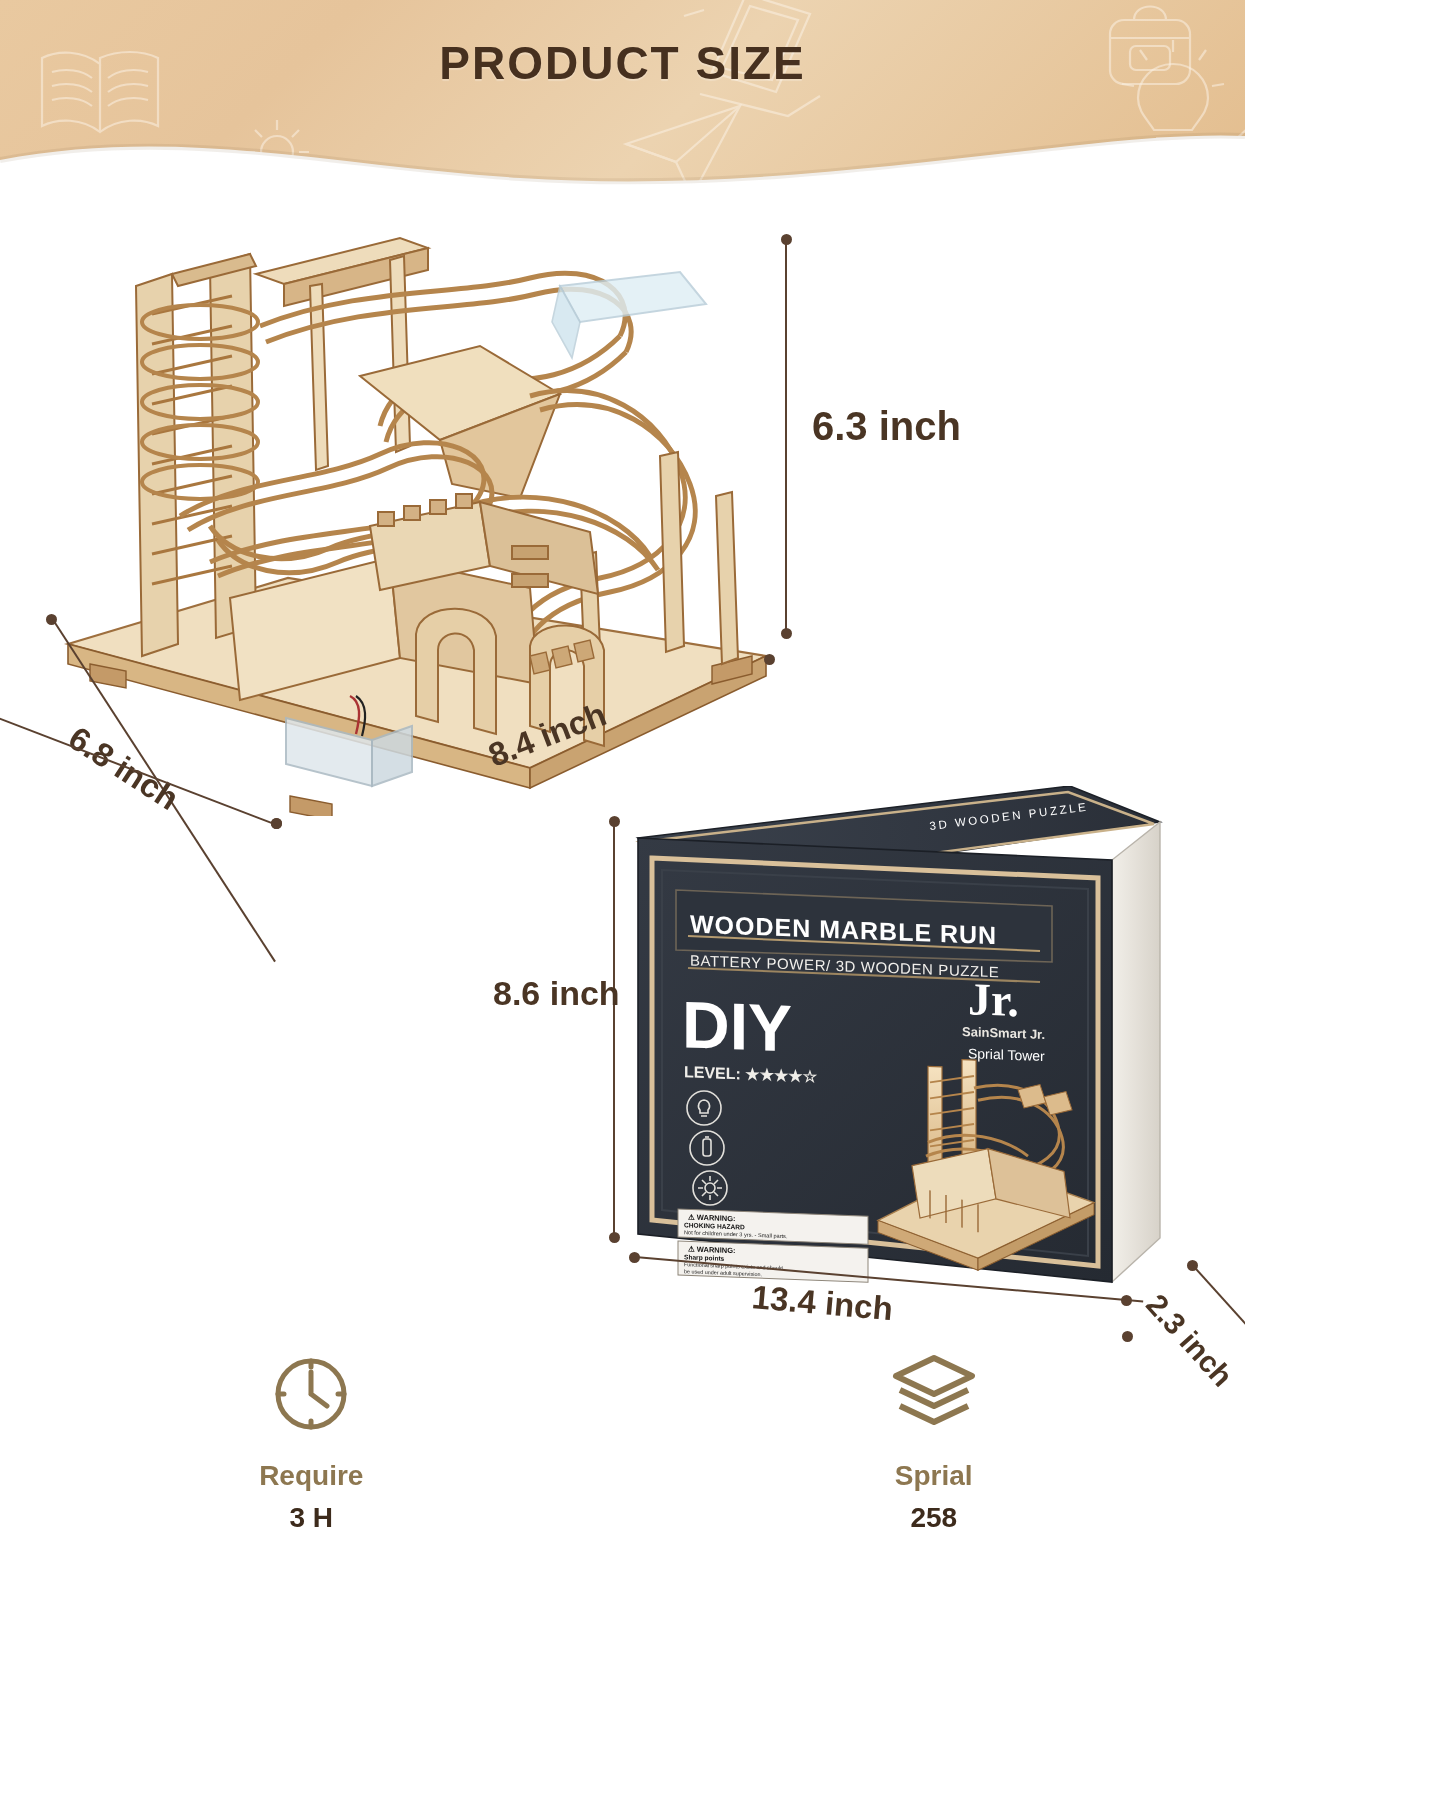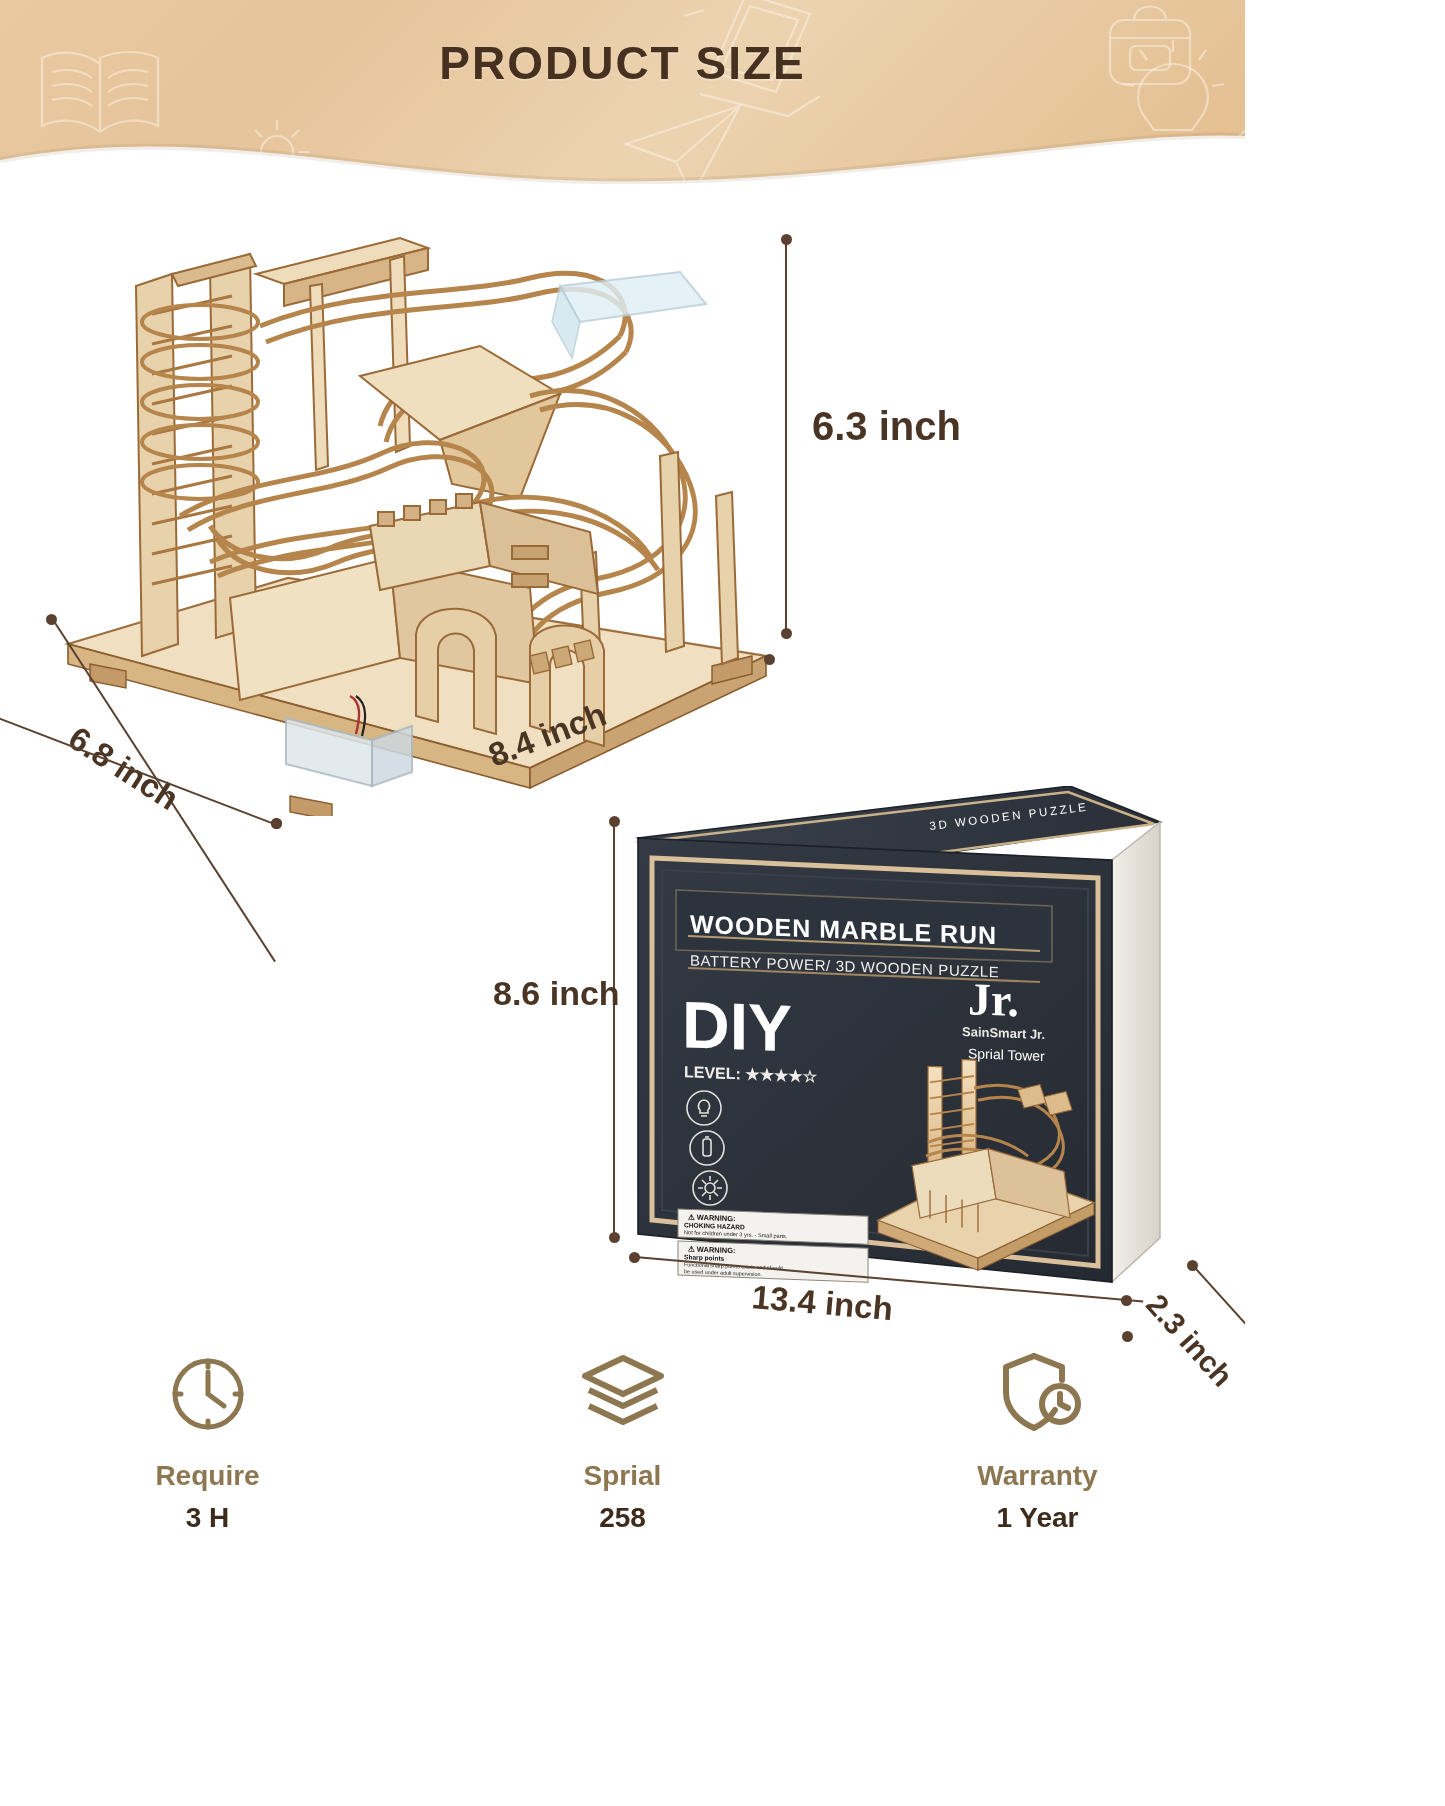--- a/index.html
+++ b/index.html
@@ -402,28 +402,16 @@
           <svg width="92" height="88" viewBox="0 0 92 88" fill="none" stroke="#8d7750" stroke-width="6" stroke-linejoin="round">
             <path d="M46 10 L84 28 L46 46 L8 28 Z"></path>
             <path d="M12 42 L46 58 L80 42"></path>
             <path d="M12 58 L46 74 L80 58"></path>
           </svg>
         </div>
         <div class="flabel">Sprial</div>
         <div class="fvalue">258</div>
       </div>
 
-      <div class="feature">
-        <div class="ficon">
-          <svg width="92" height="88" viewBox="0 0 92 88" fill="none" stroke="#8d7750" stroke-width="6" stroke-linecap="round" stroke-linejoin="round">
-            <path d="M42 8 L14 19 L14 44 C14 62 28 74 42 80 C50 76 58 70 63 62"></path>
-            <path d="M42 8 L70 19 L70 32"></path>
-            <circle cx="68" cy="56" r="18"></circle>
-            <path d="M68 46 L68 56 L76 60"></path>
-          </svg>
-        </div>
-        <div class="flabel">Warranty</div>
-        <div class="fvalue">1 Year</div>
-      </div>
 
     </div>
   </div>
 </div>
 
 </body></html>

